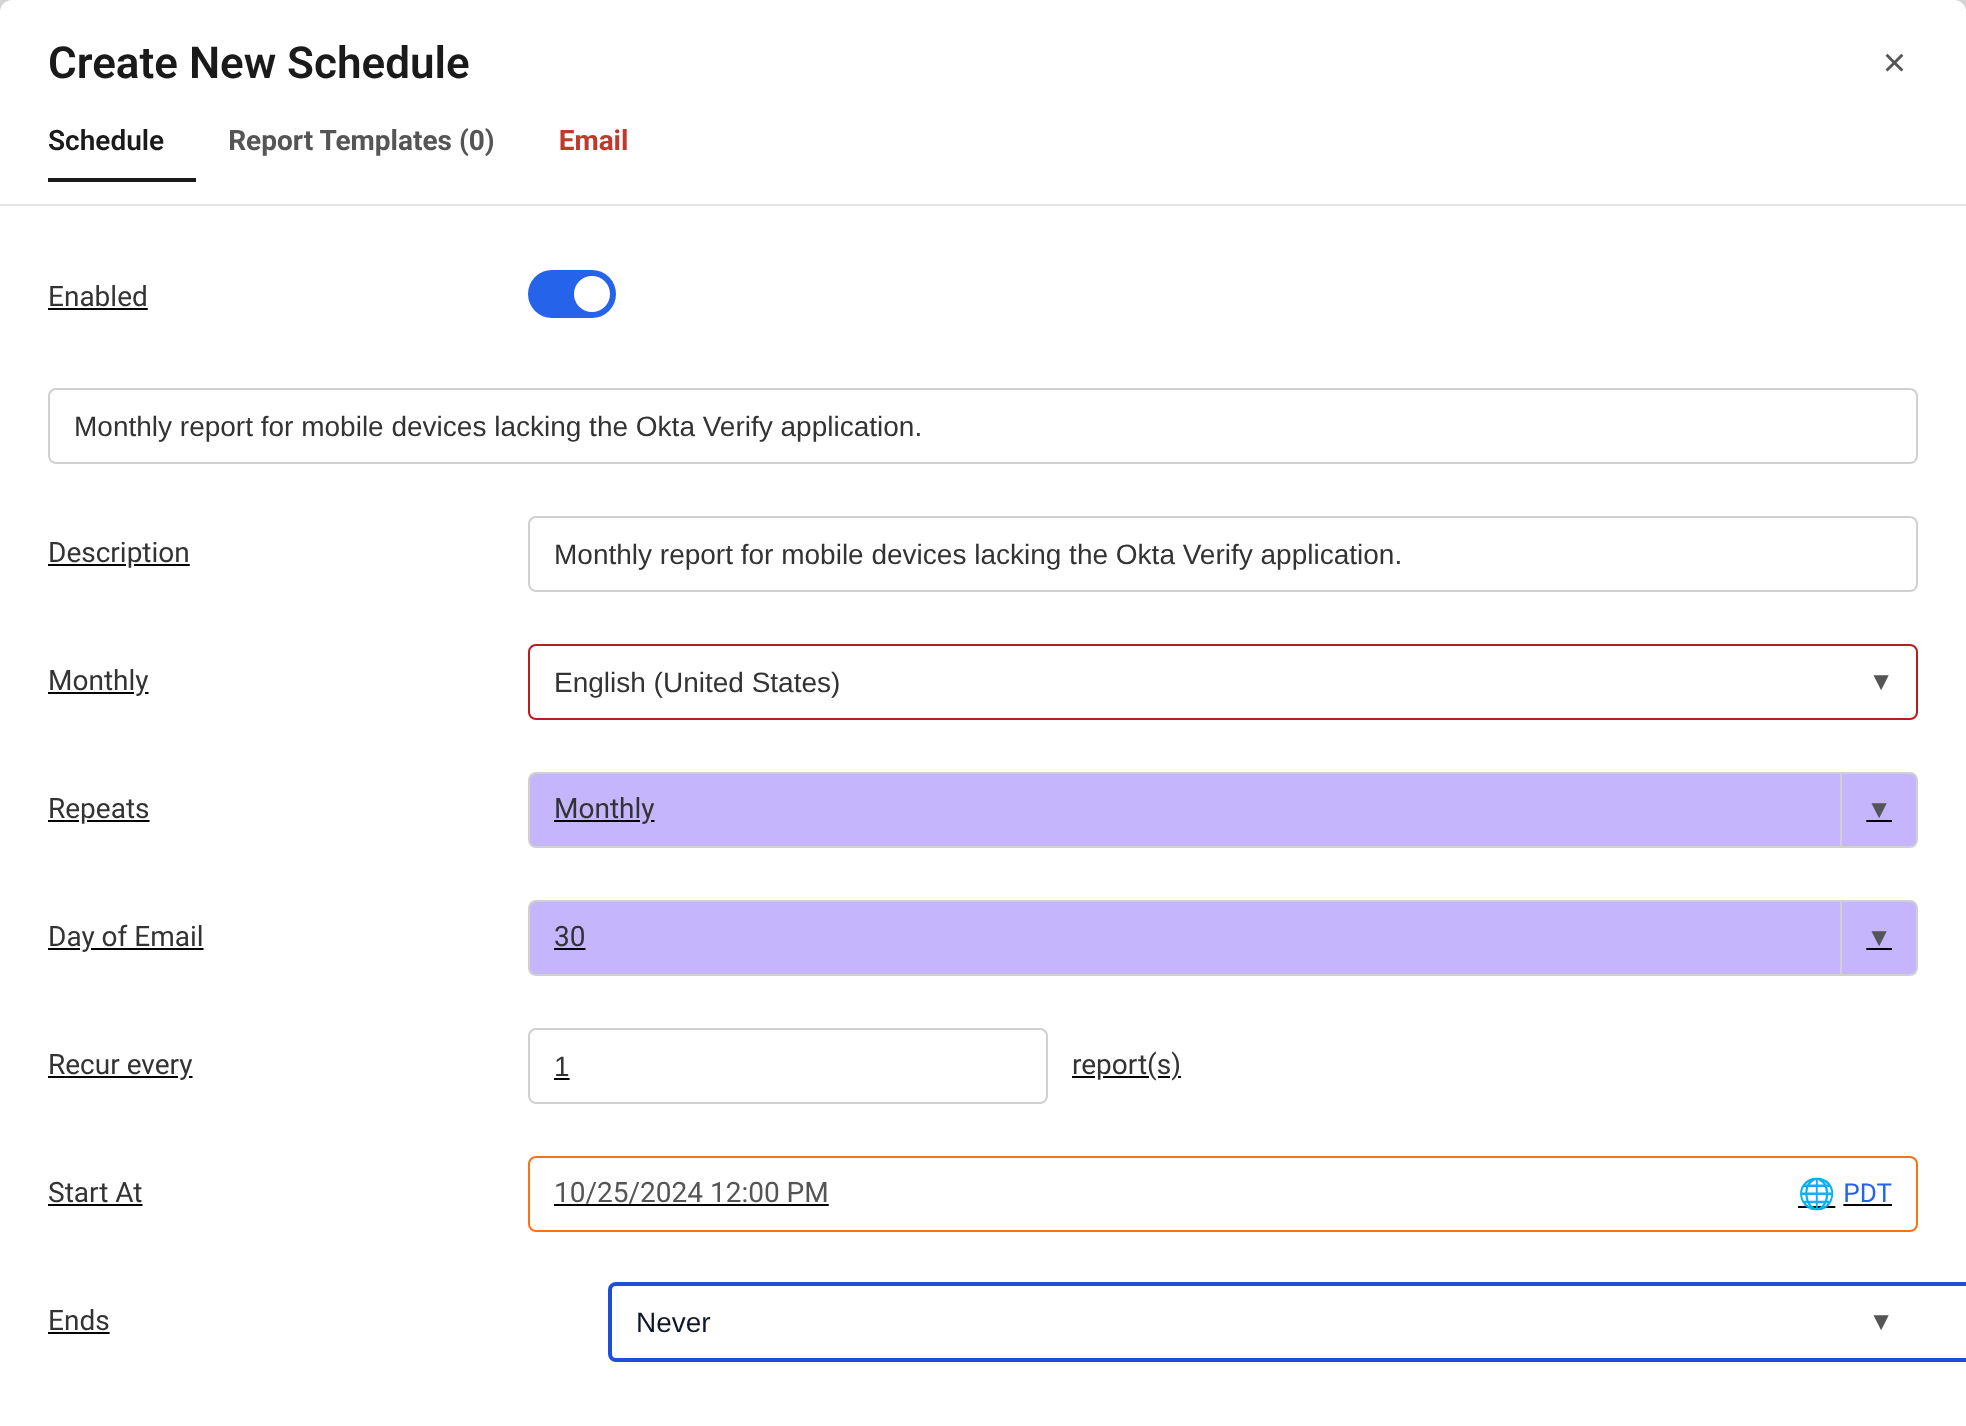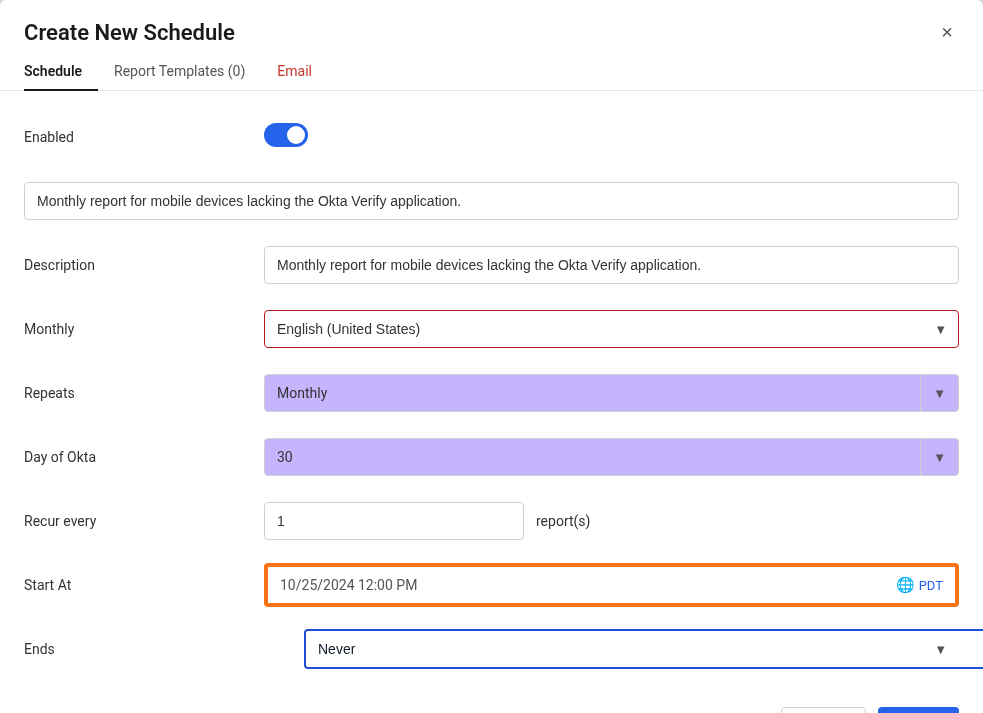--- a/index.html
+++ b/index.html
@@ -36,52 +36,54 @@
       background: none;
       border: none;
       cursor: pointer;
       font-size: 20px;
       color: #555;
       line-height: 1;
       padding: 2px 6px;
     }
     .tabs {
       display: flex;
-      padding: 10px 24px 0 24px;
+      padding: 10px 24px 12px 24px;
       border-bottom: 1px solid #e5e5e5;
       gap: 0;
     }
     .tab {
       padding: 8px 16px 10px 0;
       font-size: 14px;
       cursor: pointer;
       color: #555;
       border-bottom: 2px solid transparent;
       margin-bottom: -1px;
       margin-right: 16px;
+      font-weight: bold;
     }
     .tab.active {
       color: #1a1a1a;
       font-weight: 600;
       border-bottom: 2px solid #1a1a1a;
     }
     .tab.highlight {
       color: #c0392b;
     }
     .scrollable-content {
       flex: 1;
       overflow-y: auto;
       padding: 24px 24px 0 24px;
       position: relative;
     }
     .form-row {
       display: flex;
       align-items: center;
       margin-bottom: 20px;
       min-height: 44px;
+      text-decoration: underline;
     }
     .form-label {
       width: 240px;
       font-size: 14px;
       color: #333;
       flex-shrink: 0;
     }
     .form-label sup {
       color: #c0392b;
     }
@@ -192,21 +194,21 @@
       outline: none;
     }
     .recur-unit {
       font-size: 14px;
       color: #333;
     }
     
     .start-at-wrap {
       display: flex;
       align-items: center;
-      border: 4px solid #f97316;
+      border: 1px solid #f97316;
       border-radius: 4px;
       overflow: hidden;
       background: #fff;
     }
     .start-at-value {
       flex: 1;
       padding: 10px 12px;
       font-size: 14px;
       color: #555;
     }
@@ -343,21 +345,21 @@
       <div class="form-control-wrap">
         <div class="select-pipe-wrap">
           <span class="select-pipe-value">Monthly</span>
           <div class="select-pipe-divider"></div>
           <span class="select-pipe-chevron">▼</span>
         </div>
       </div>
     </div>
 
     <div class="form-row">
-      <div class="form-label">Day of Okta</div>
+      <div class="form-label">Day of Email</div>
       <div class="form-control-wrap">
         <div class="select-pipe-wrap">
           <span class="select-pipe-value">30</span>
           <div class="select-pipe-divider"></div>
           <span class="select-pipe-chevron">▼</span>
         </div>
       </div>
     </div>
 
     <div class="form-row">

